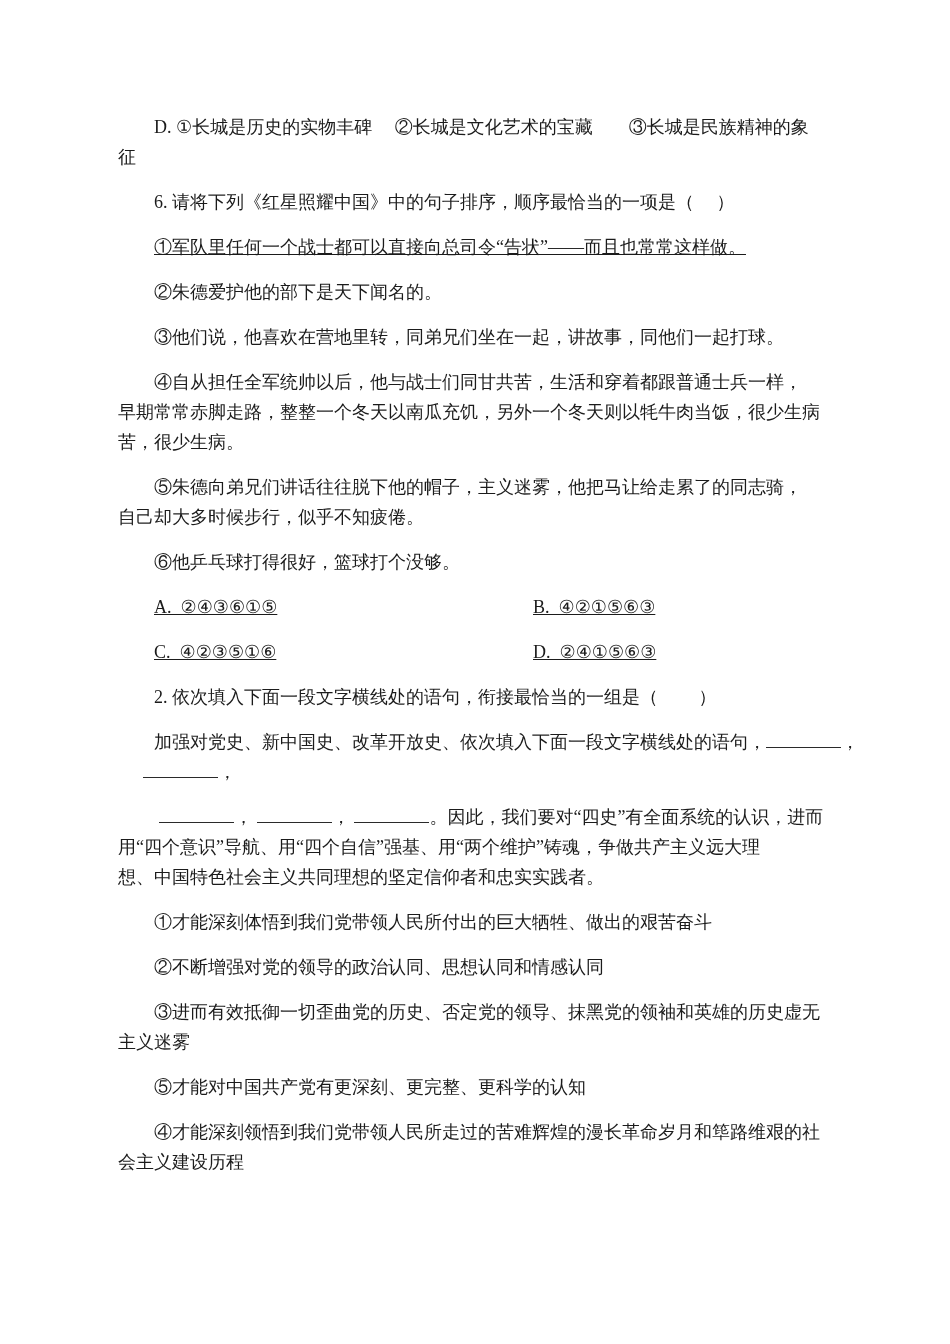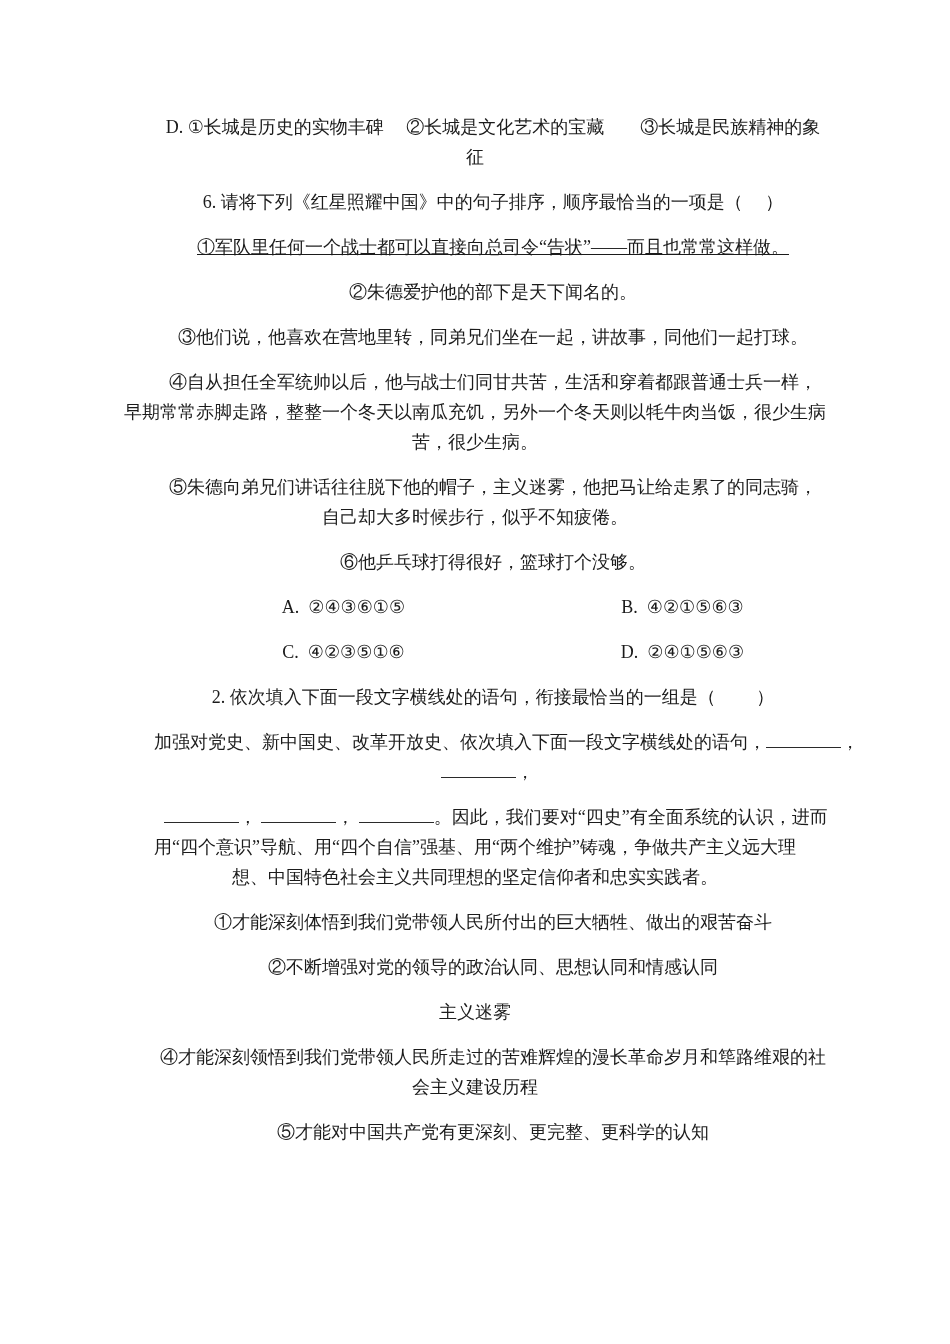--- a/index.html
+++ b/index.html
@@ -14,40 +14,40 @@
     color: #1b1b1b;
     font-family: "Liberation Serif", "DejaVu Serif", serif;
   }
   .page {
     box-sizing: border-box;
     width: 950px;
     height: 1344px;
     padding: 112px 118px 0 118px;
     font-size: 18px;
     line-height: 30px;
-    text-align: center;
   }
   .para {
     margin: 0 0 15px 0;
   }
   .line {
     white-space: pre;      
   }
   .blank {
     display: inline-block;
     width: 75px;
     height: 1em;
     border-bottom: 1.5px solid #2a2a2a;
   }
   .options-row {
     display: grid;
     grid-template-columns: 379px auto;
     padding-left: 36px;
     margin: 0 0 15px 0;
     white-space: pre;
+    text-decoration: underline;
   }
 </style>
 </head>
 <body>
 
 <div class="page">
     <div class="para">
       <div class="line" style="padding-left: 36px;"><span>D. ①长城是历史的实物丰碑　 ②长城是文化艺术的宝藏　　③长城是民族精神的象</span></div>
       <div class="line"><span>征</span></div>
     </div>
@@ -89,22 +89,23 @@
       <div class="line"><span>用“四个意识”导航、用“四个自信”强基、用“两个维护”铸魂，争做共产主义远大理</span></div>
       <div class="line"><span>想、中国特色社会主义共同理想的坚定信仰者和忠实实践者。</span></div>
     </div>
     <div class="para">
       <div class="line" style="padding-left: 36px;"><span>①才能深刻体悟到我们党带领人民所付出的巨大牺牲、做出的艰苦奋斗</span></div>
     </div>
     <div class="para">
       <div class="line" style="padding-left: 36px;"><span>②不断增强对党的领导的政治认同、思想认同和情感认同</span></div>
     </div>
     <div class="para">
+      <div class="line" style="padding-left: 36px;"><span>③进而有效抵御一切歪曲党的历史、否定党的领导、抹黑党的领袖和英雄的历史虚无</span></div>
       <div class="line"><span>主义迷雾</span></div>
+    </div>
+    <div class="para">
+      <div class="line" style="padding-left: 36px;"><span>⑤才能对中国共产党有更深刻、更完整、更科学的认知</span></div>
     </div>
     <div class="para">
       <div class="line" style="padding-left: 36px;"><span>④才能深刻领悟到我们党带领人民所走过的苦难辉煌的漫长革命岁月和筚路维艰的社</span></div>
       <div class="line"><span>会主义建设历程</span></div>
     </div>
-    <div class="para">
-      <div class="line" style="padding-left: 36px;"><span>⑤才能对中国共产党有更深刻、更完整、更科学的认知</span></div>
-    </div>
   </div>
 
 </body></html>

